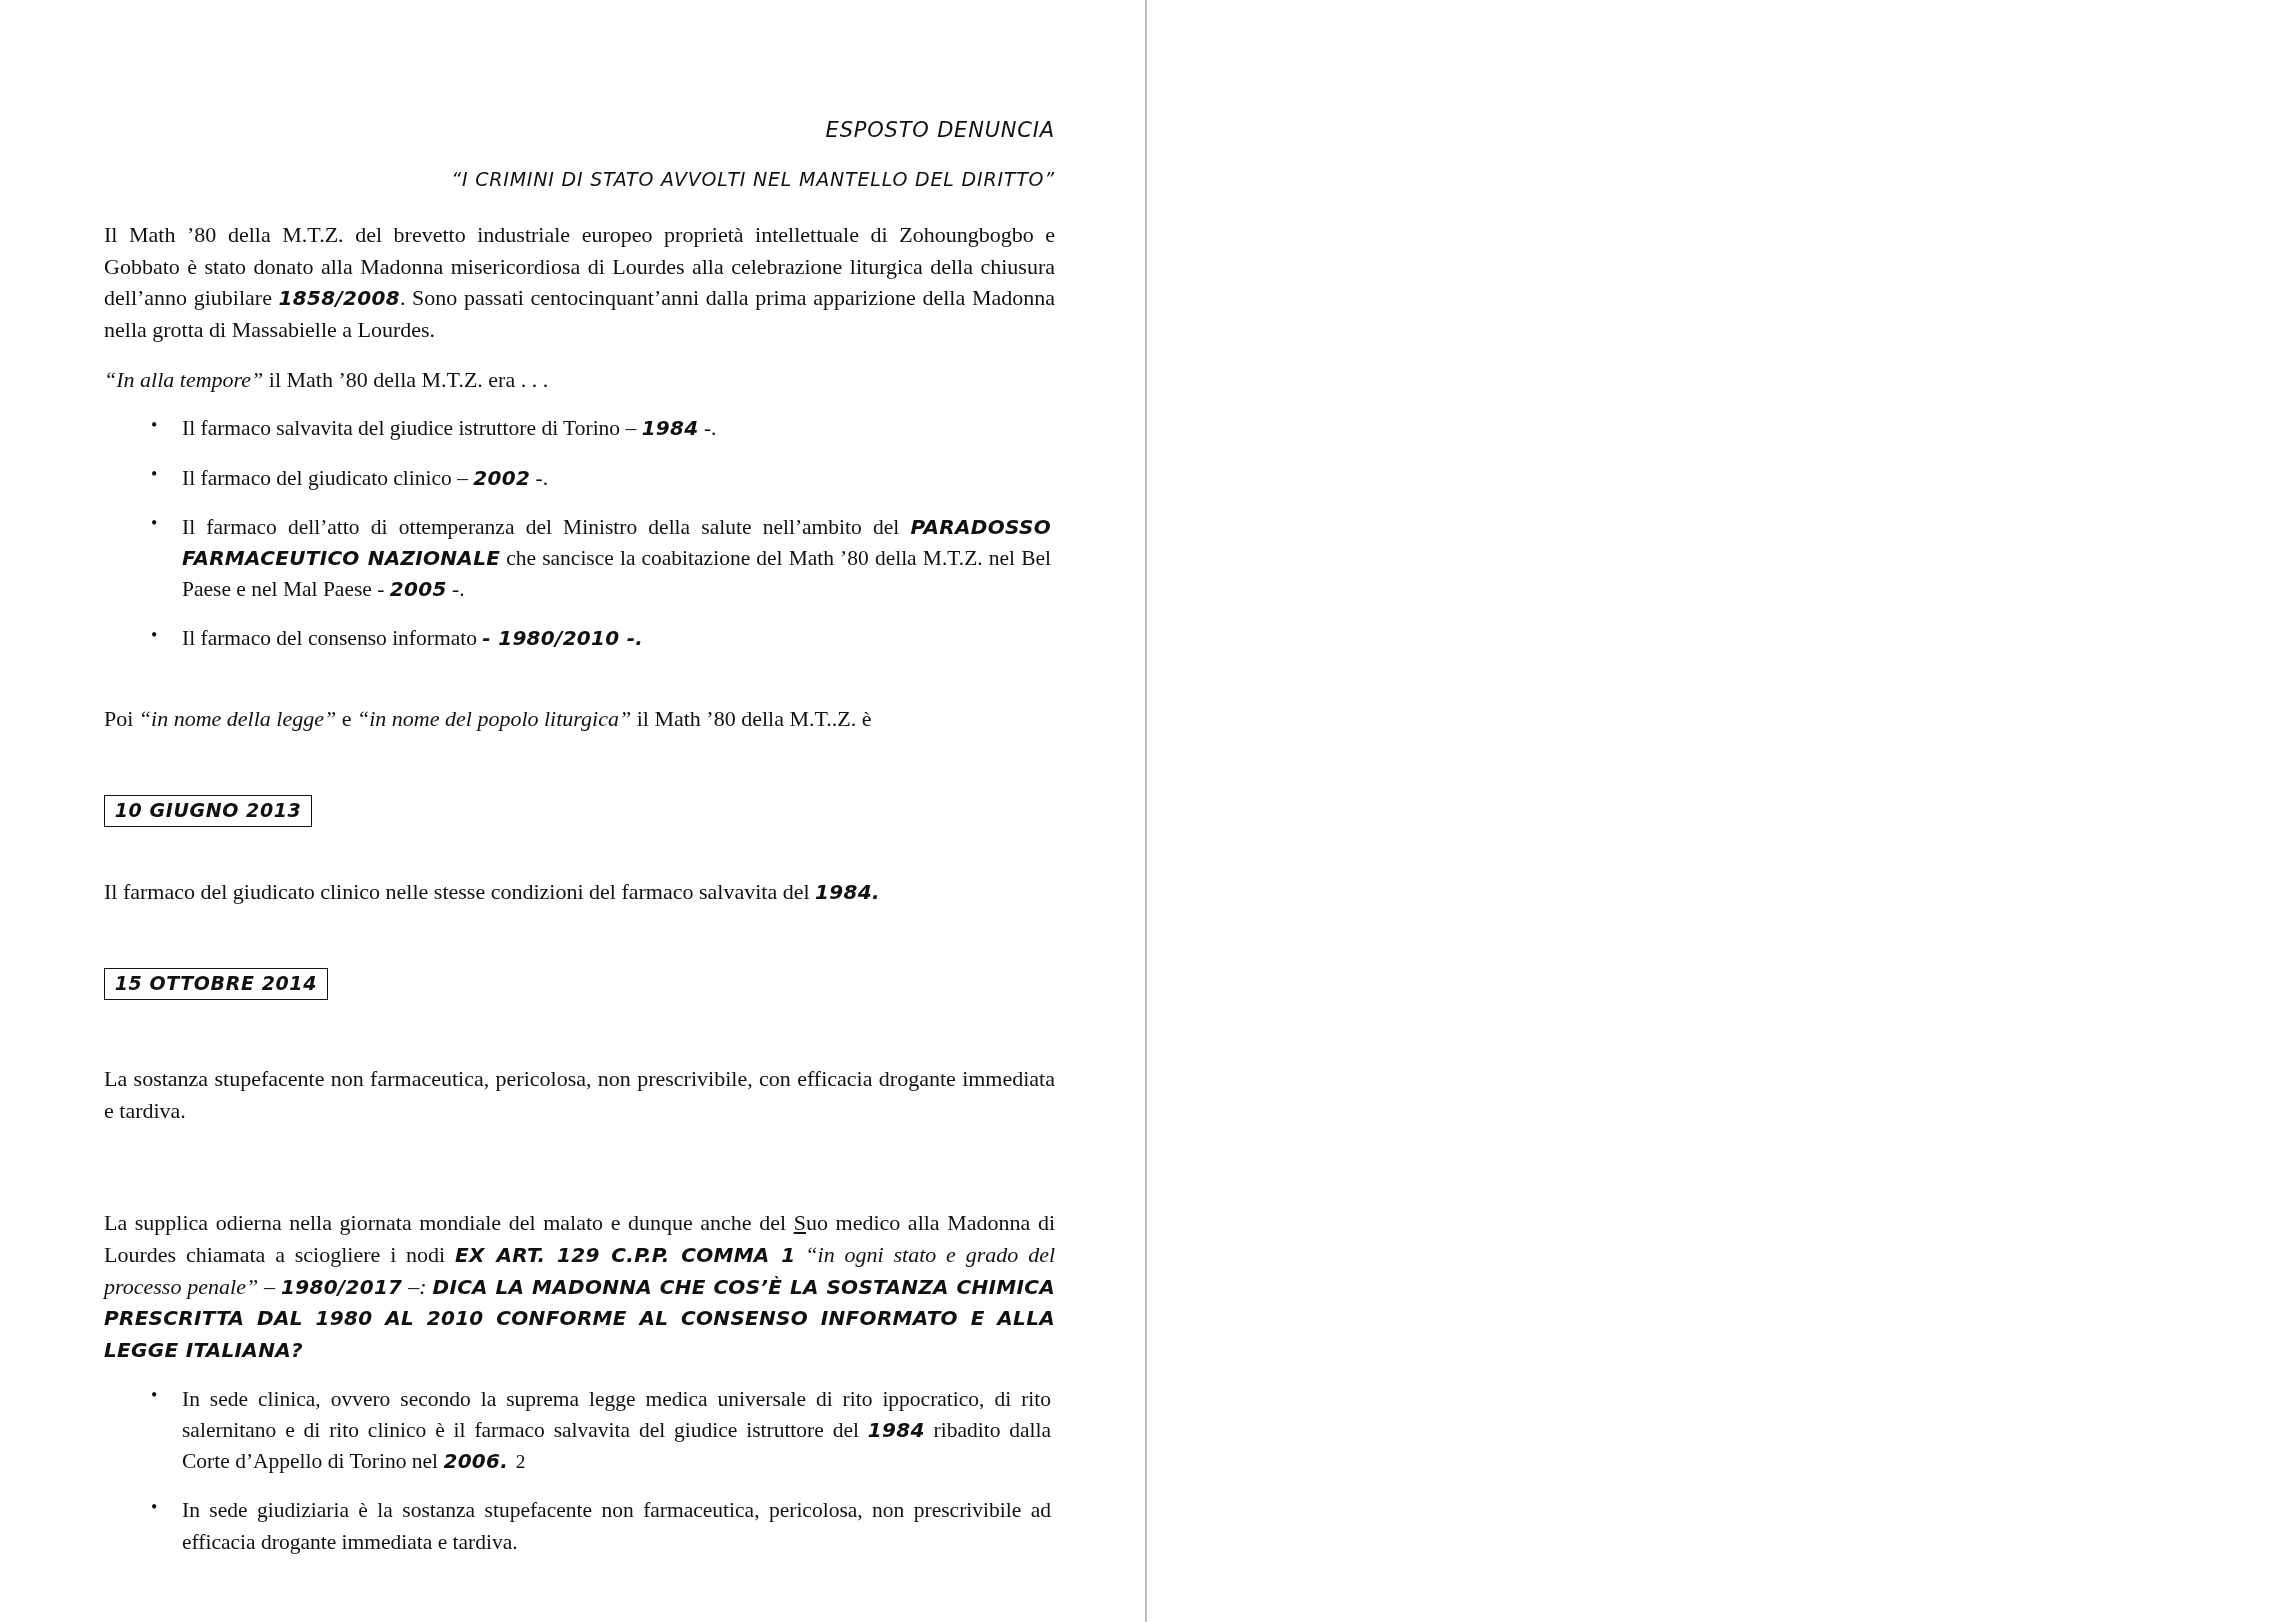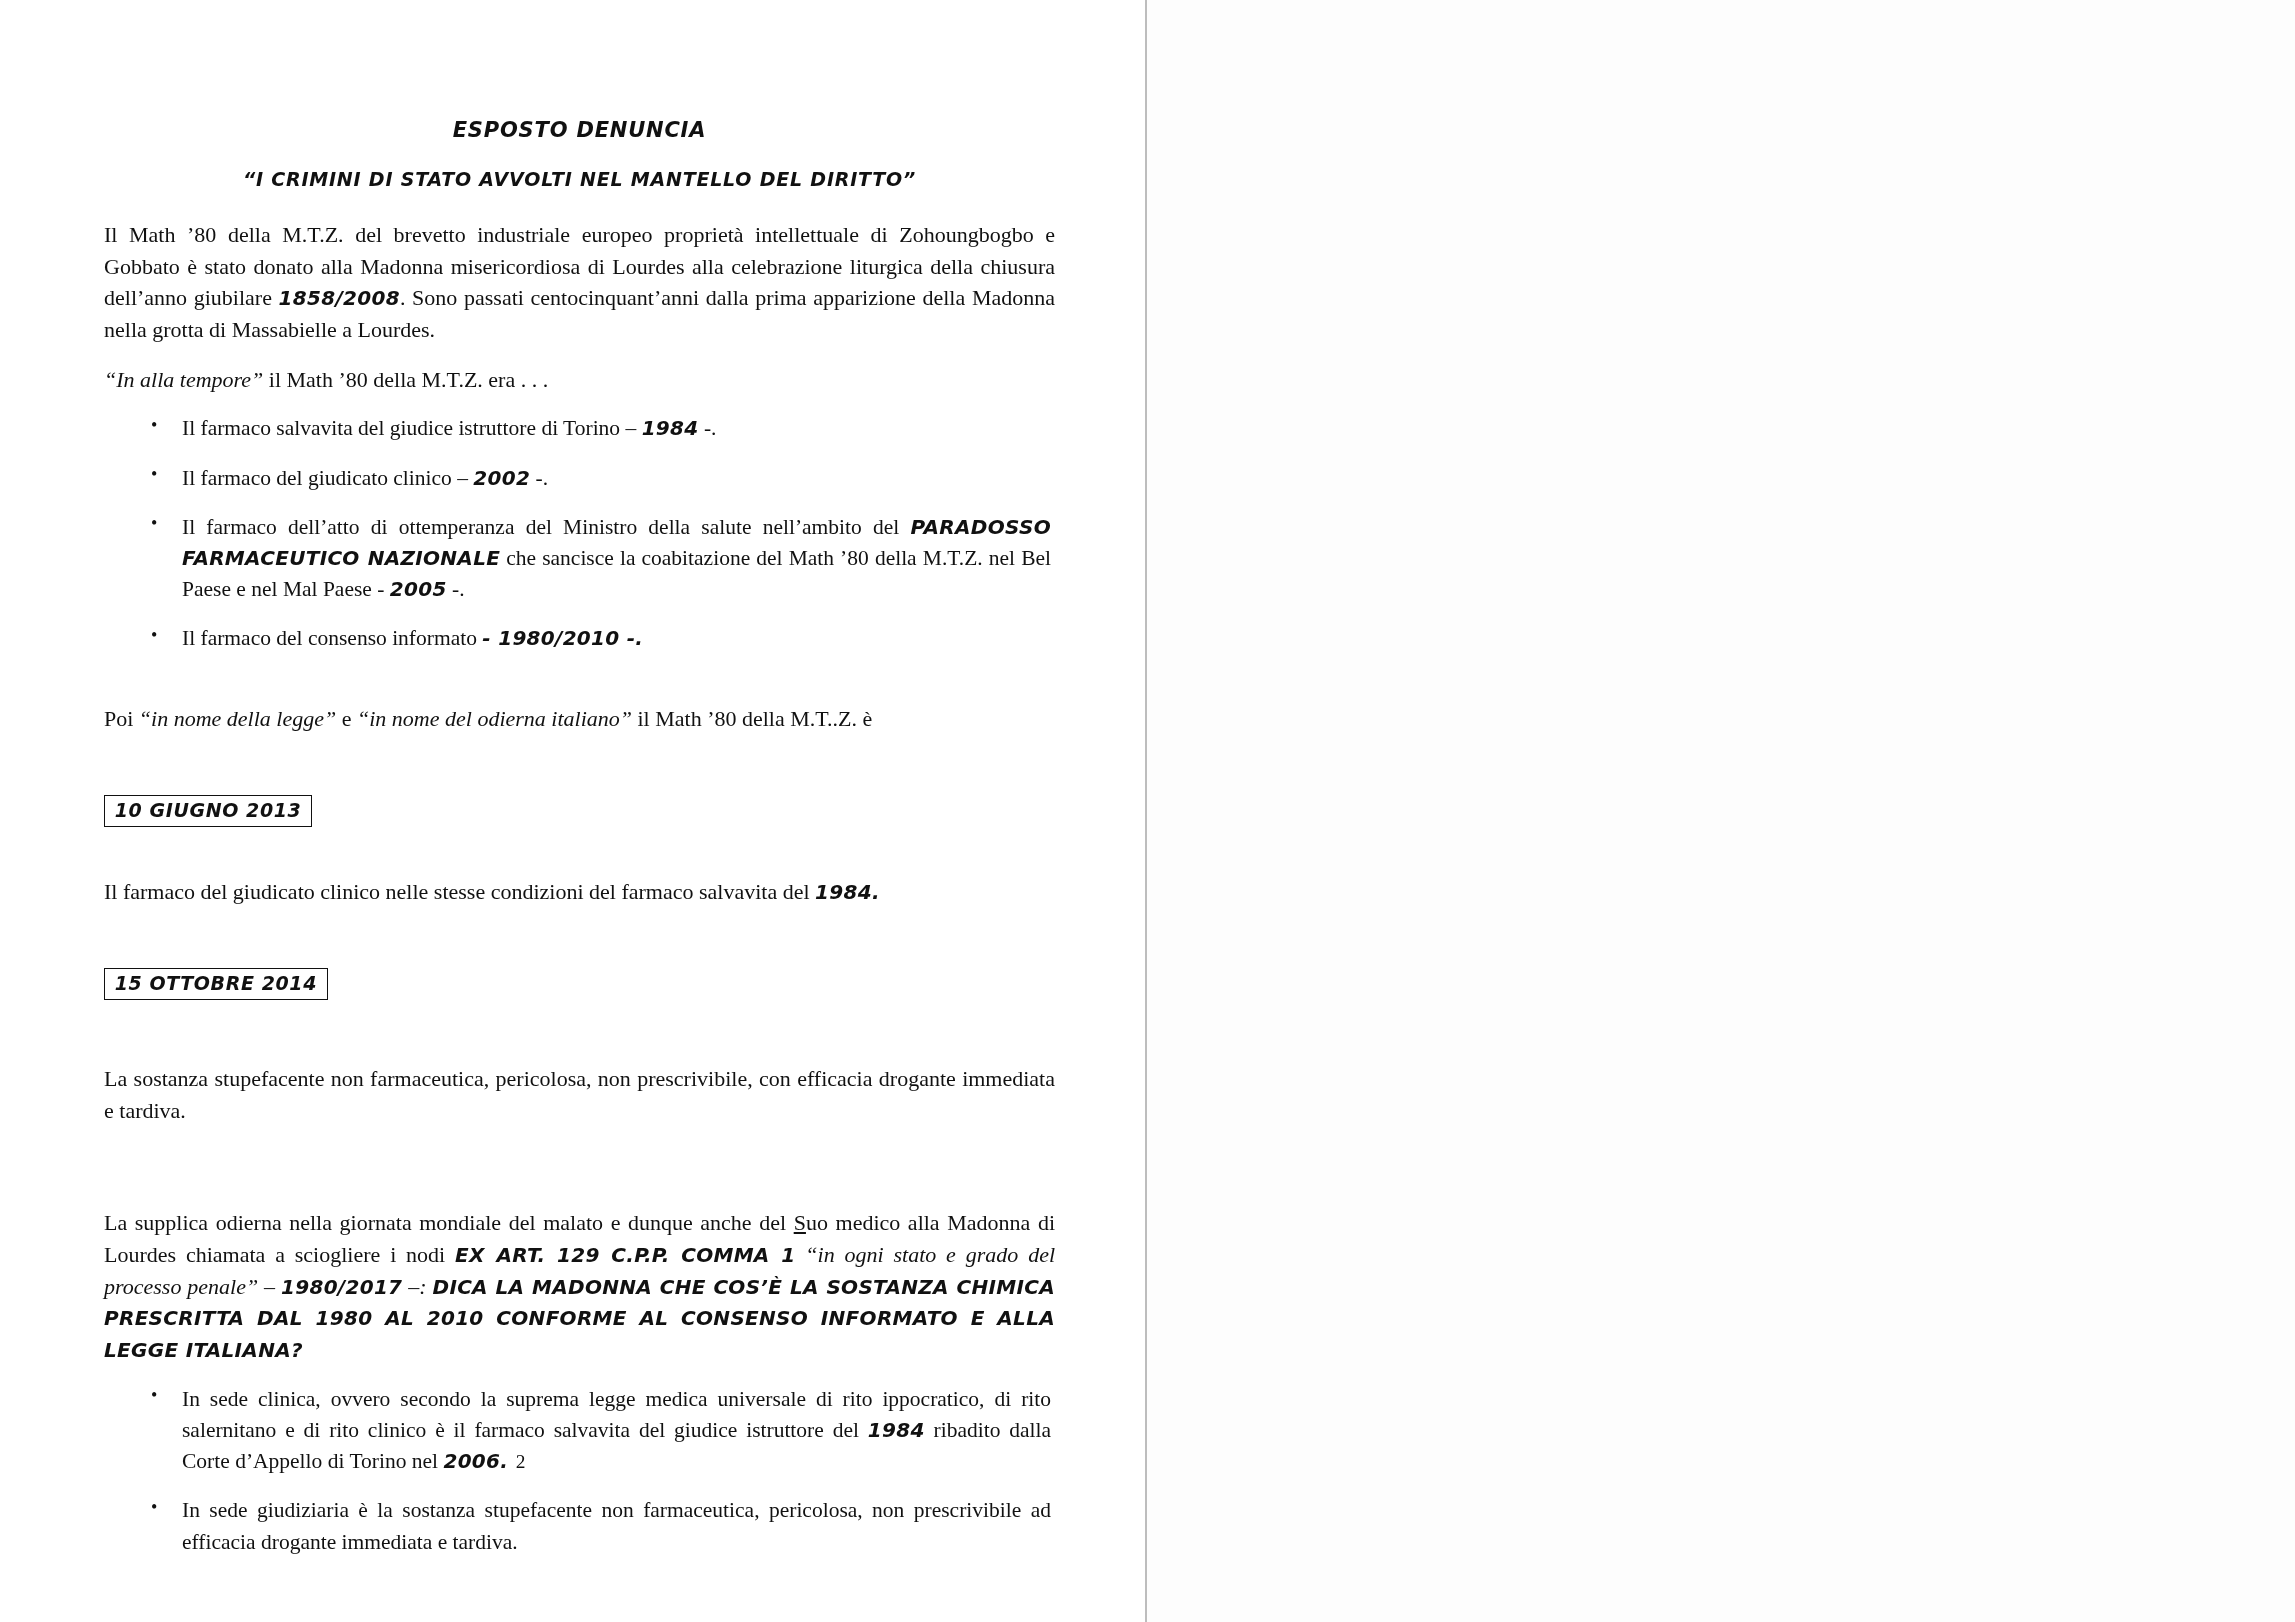--- a/index.html
+++ b/index.html
@@ -39,23 +39,23 @@
     height: 1623px;
     background: #ffffff;
   }
   .content {
     position: absolute;
     left: 104px;
     top: 118px;
     width: 951px;
   }
   .title-1, .title-2 {
-    text-align: center;
+    text-align: right;
     font-family: "DejaVu Sans", sans-serif;
-    font-weight: bold;
+    font-weight: normal;
     font-style: italic;
     letter-spacing: 0.8px;
     color: #111;
   }
   .title-1 {
     font-size: 21px;
     margin-bottom: 26px;
   }
   .title-2 {
     font-size: 19px;
@@ -152,21 +152,21 @@
           <span>Il farmaco dell’atto di ottemperanza del Ministro della salute nell’ambito del </span><span class="bold-display">PARADOSSO FARMACEUTICO NAZIONALE</span><span> che sancisce la coabitazione del Math ’80 della M.T.Z. nel Bel Paese e nel Mal Paese - </span><span class="bold-display">2005</span><span> -.</span>
         </li>
         <li>
           <span>Il farmaco del consenso informato </span><span class="bold-display">- 1980/2010 -.</span><span></span>
         </li>
       </ul>
 
       <div class="spacer-sm"></div>
 
       <p class="body-par">
-        <span>Poi </span><span class="ital">“in nome della legge”</span><span> e </span><span class="ital">“in nome del odierna italiano”</span><span> il Math ’80 della M.T..Z. è</span>
+        <span>Poi </span><span class="ital">“in nome della legge”</span><span> e </span><span class="ital">“in nome del popolo liturgica”</span><span> il Math ’80 della M.T..Z. è</span>
       </p>
 
       <div class="spacer-md"></div>
 
       <div>
         <span class="date-box">10 GIUGNO 2013</span>
       </div>
 
       <div class="spacer-md"></div>
 

